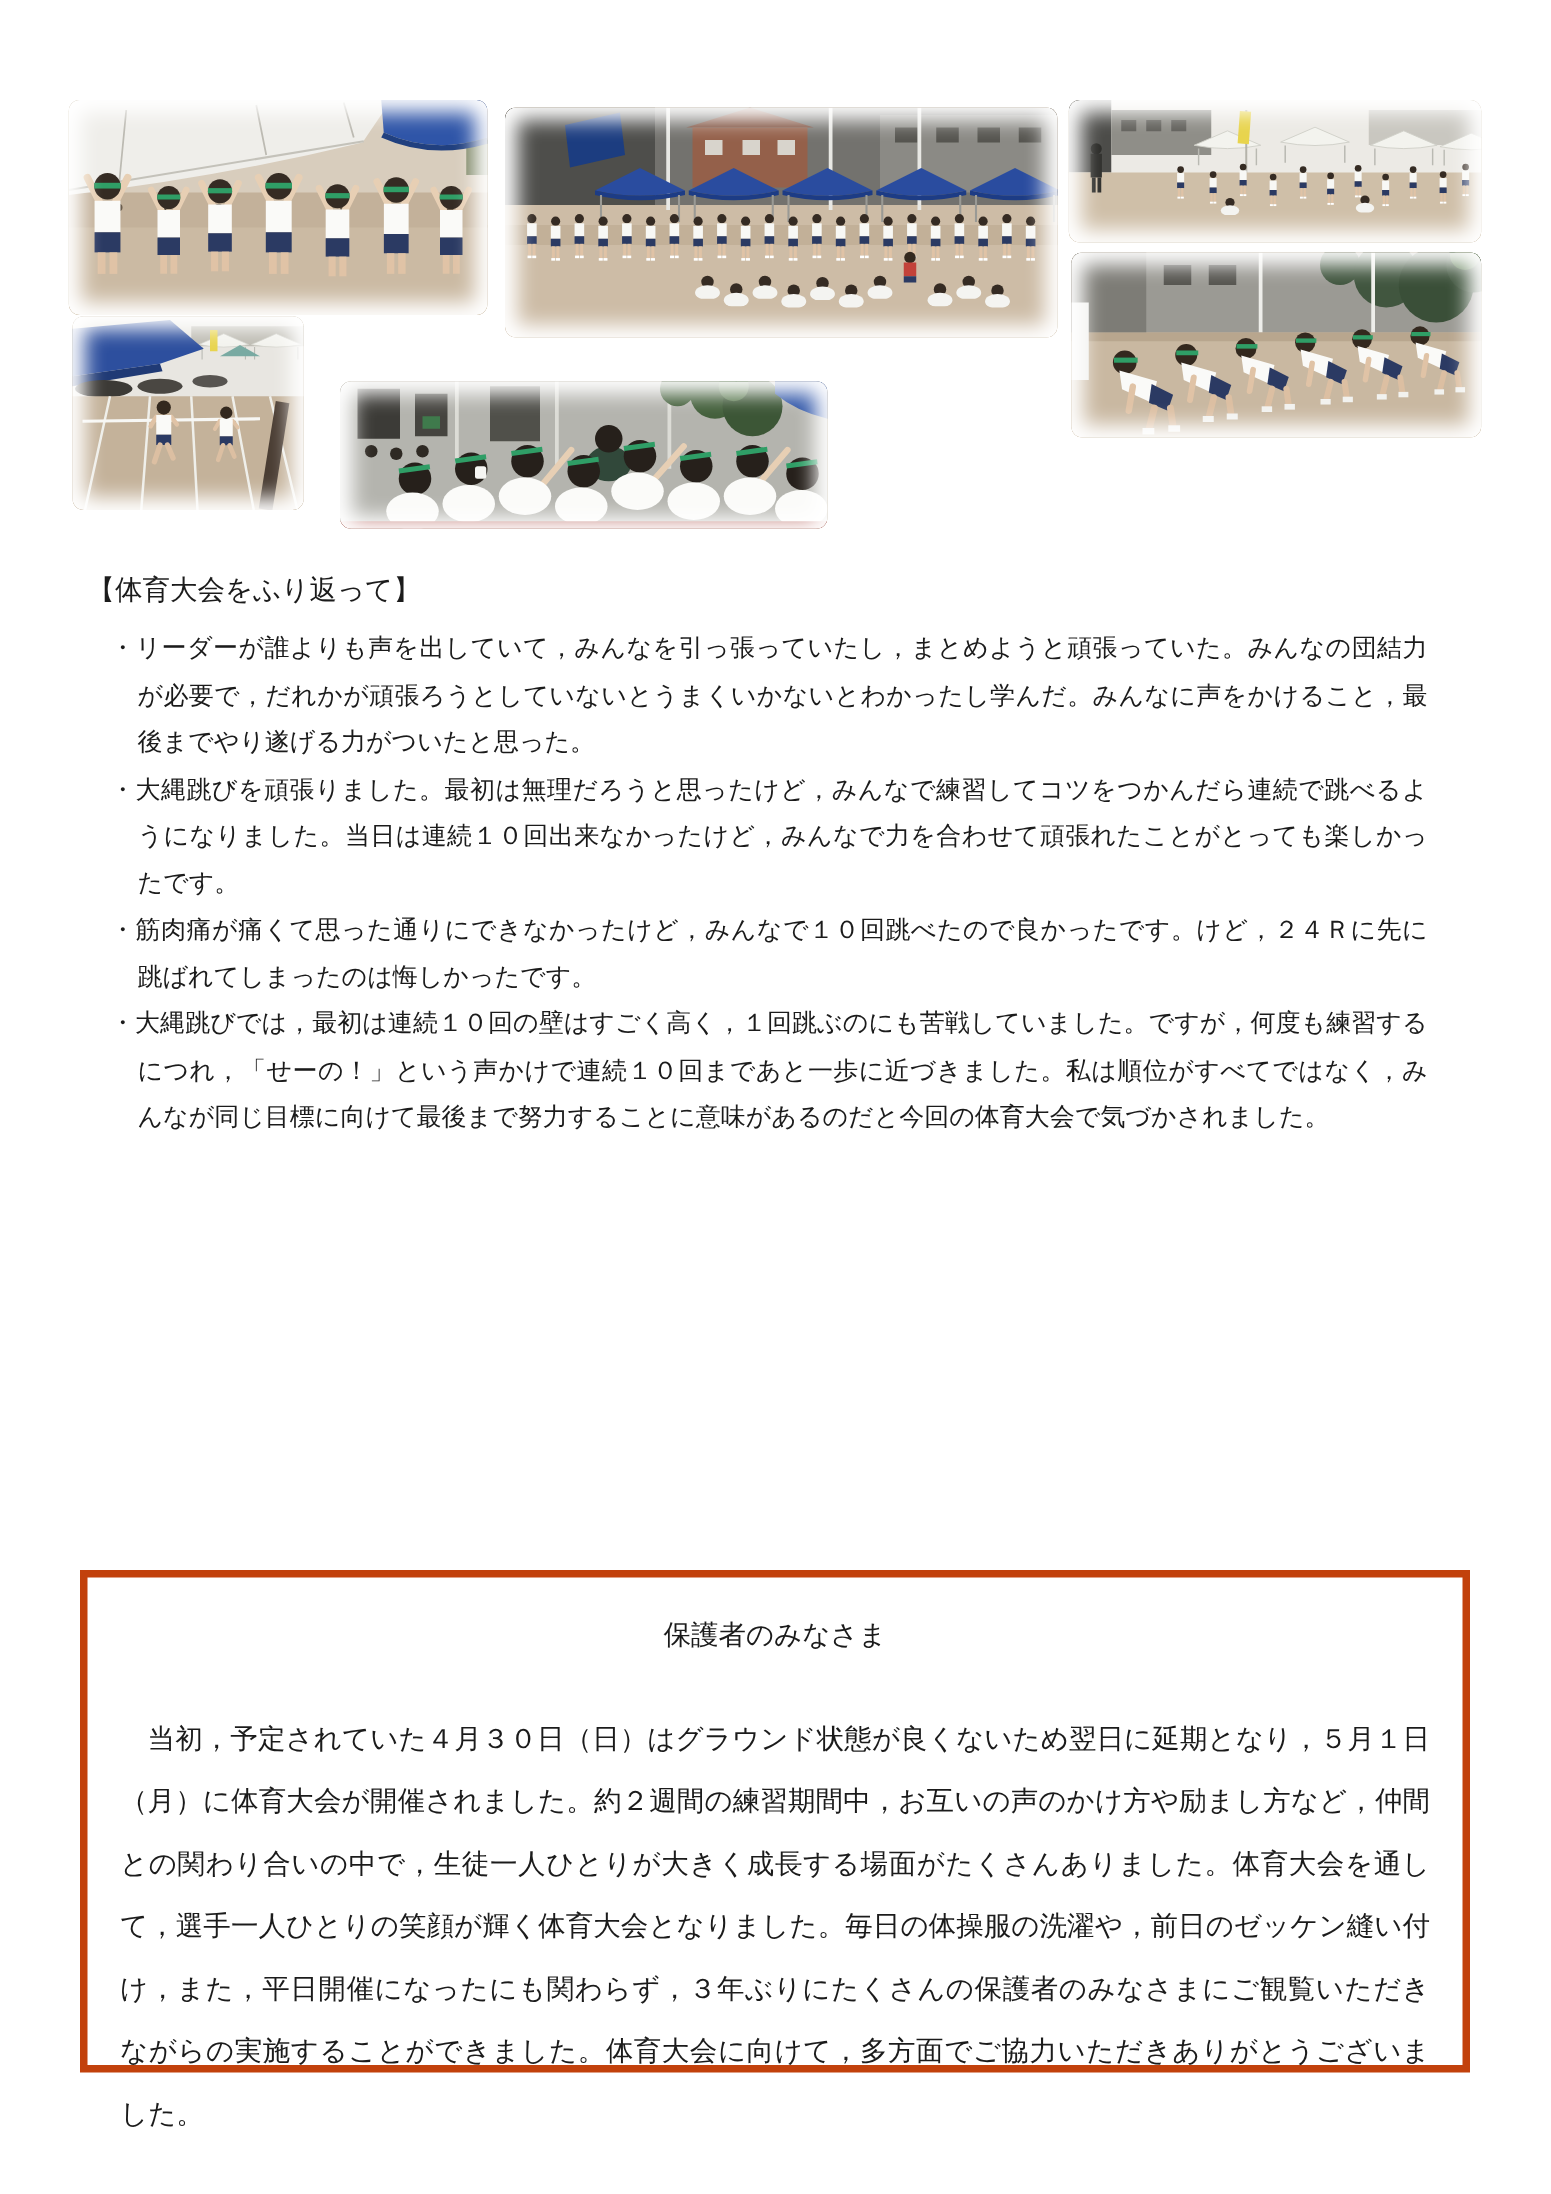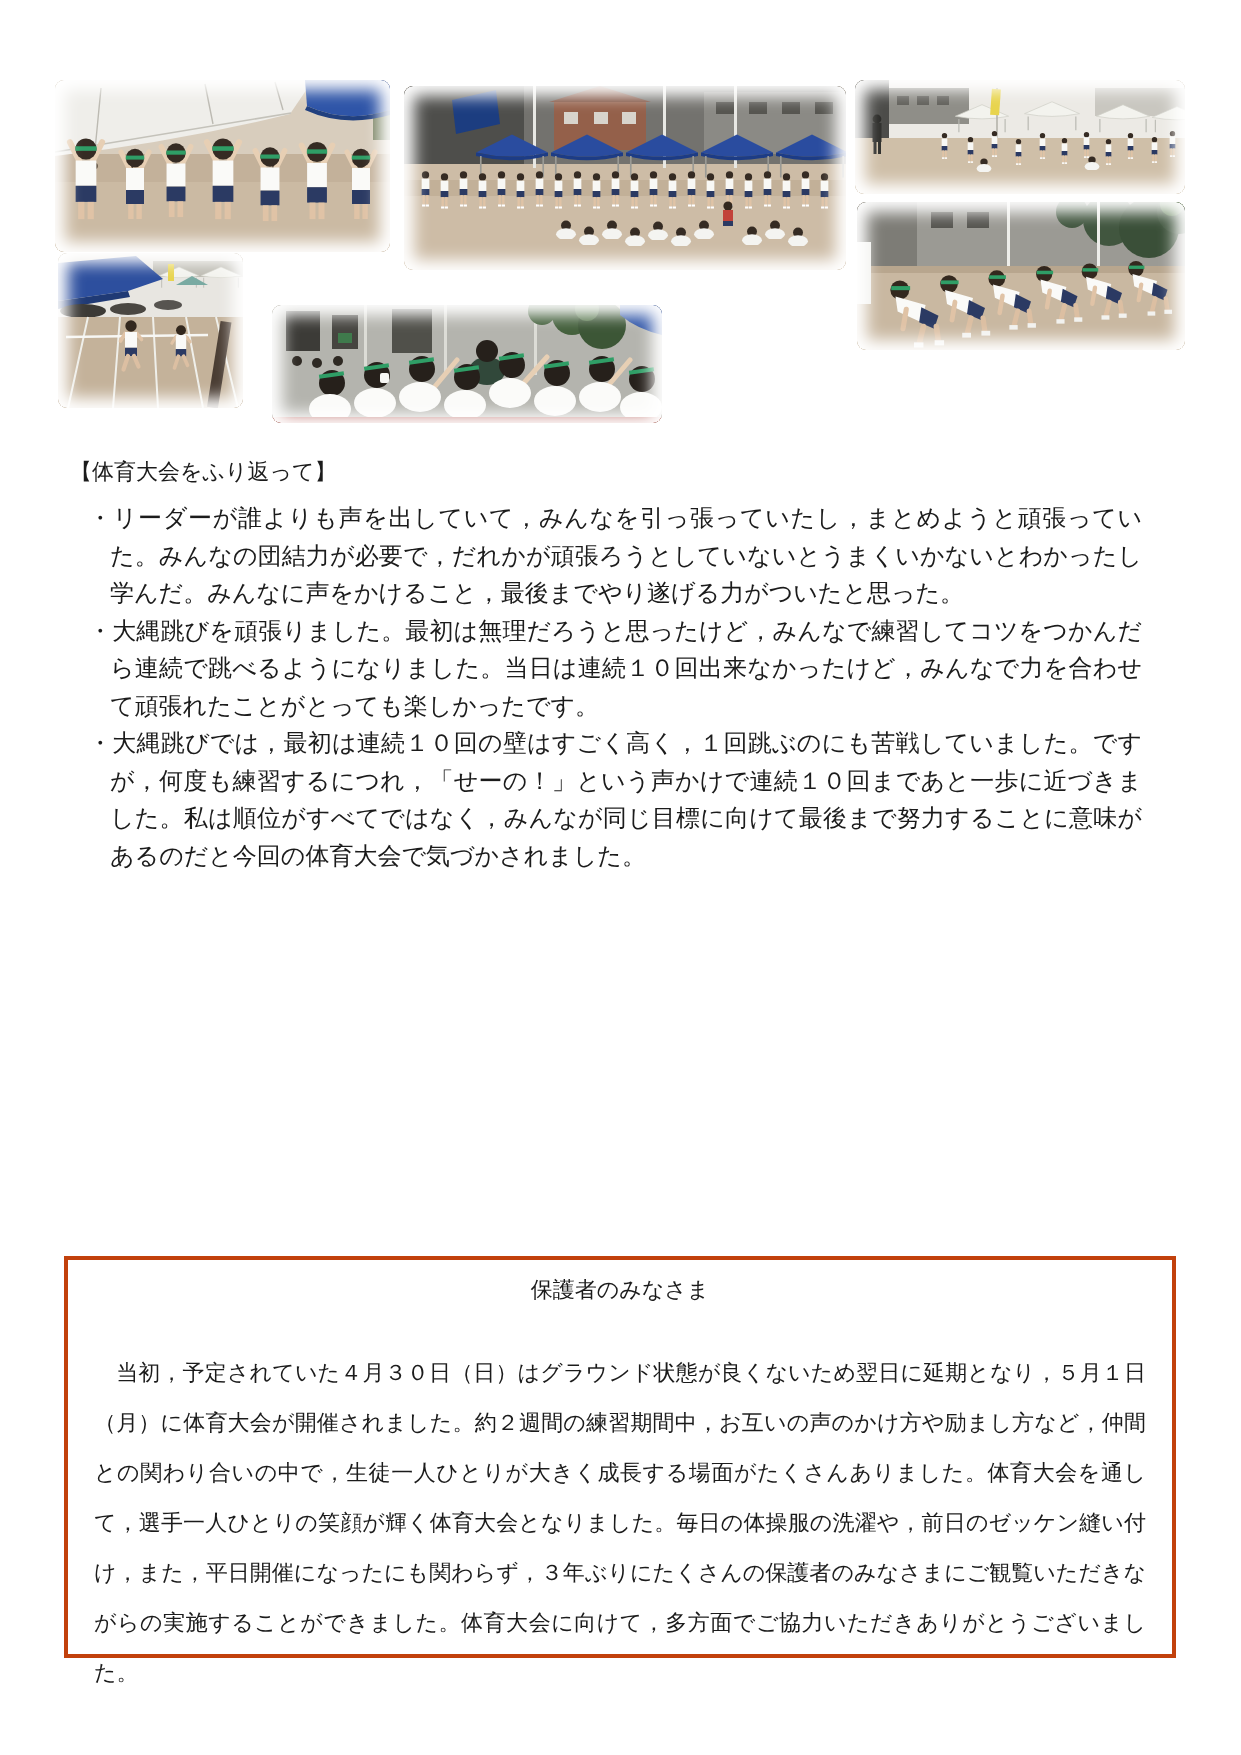--- a/index.html
+++ b/index.html
@@ -27,31 +27,30 @@
   .p4{left:857px;top:184px;width:328px;height:148px;}
   .p5{left:58px;top:235px;width:185px;height:155px;}
   .p6{left:272px;top:287px;width:390px;height:118px;}
   
   .content{position:absolute;left:70px;width:1072px;top:438px;}
   .content h2{
     margin:0 0 13px 0;font-size:22px;font-weight:400;line-height:32px;letter-spacing:0;
   }
   .content ul{margin:0;padding:0 0 0 18px;list-style:none;}
   .content li{
-    font-size:24px;line-height:37.5px;
+    font-size:20px;line-height:37.5px;
     padding-left:22px;text-indent:-22px;
     text-align:justify;
-    font-family:Liberation Mono, monospace;
   }
   .content li .marker{display:inline;}
   
   .parents-box{
     position:absolute;left:64px;top:1238px;width:1112px;height:402px;
-    border:4px solid #c2410c;box-sizing:border-box;
-    padding:8px 26px;
+    border:6px solid #c2410c;box-sizing:border-box;
+    padding:24px 26px;
   }
   .parents-box .box-title{
     text-align:center;font-size:22px;font-weight:400;margin:6px 0 42px 0;line-height:32px;
   }
   .parents-box .box-body{
     font-size:22px;line-height:50px;margin:0;text-align:justify;
   }
   .defs-holder{position:absolute;width:0;height:0;overflow:hidden;}
 </style>
 </head>
@@ -361,20 +360,21 @@
         <rect x="0" y="112" width="390" height="6" fill="#a8453e"></rect>
       </svg>
     </div>
   </div>
 
   <div class="content">
     <h2>【体育大会をふり返って】</h2>
     <ul>
       <li><span class="marker">・</span><span>リーダーが誰よりも声を出していて，みんなを引っ張っていたし，まとめようと頑張っていた。みんなの団結力が必要で，だれかが頑張ろうとしていないとうまくいかないとわかったし学んだ。みんなに声をかけること，最後までやり遂げる力がついたと思った。</span></li>
       <li><span class="marker">・</span><span>大縄跳びを頑張りました。最初は無理だろうと思ったけど，みんなで練習してコツをつかんだら連続で跳べるようになりました。当日は連続１０回出来なかったけど，みんなで力を合わせて頑張れたことがとっても楽しかったです。</span></li>
+      <li><span class="marker">・</span><span>筋肉痛が痛くて思った通りにできなかったけど，みんなで１０回跳べたので良かったです。けど，２４Ｒに先に跳ばれてしまったのは悔しかったです。</span></li>
       <li><span class="marker">・</span><span>大縄跳びでは，最初は連続１０回の壁はすごく高く，１回跳ぶのにも苦戦していました。ですが，何度も練習するにつれ，「せーの！」という声かけで連続１０回まであと一歩に近づきました。私は順位がすべてではなく，みんなが同じ目標に向けて最後まで努力することに意味があるのだと今回の体育大会で気づかされました。</span></li>
     </ul>
   </div>
 
   <div class="parents-box">
     <div class="box-title">保護者のみなさま</div>
     <p class="box-body">　当初，予定されていた４月３０日（日）はグラウンド状態が良くないため翌日に延期となり，５月１日（月）に体育大会が開催されました。約２週間の練習期間中，お互いの声のかけ方や励まし方など，仲間との関わり合いの中で，生徒一人ひとりが大きく成長する場面がたくさんありました。体育大会を通して，選手一人ひとりの笑顔が輝く体育大会となりました。毎日の体操服の洗濯や，前日のゼッケン縫い付け，また，平日開催になったにも関わらず，３年ぶりにたくさんの保護者のみなさまにご観覧いただきながらの実施することができました。体育大会に向けて，多方面でご協力いただきありがとうございました。</p>
   </div>
 
 </div>

